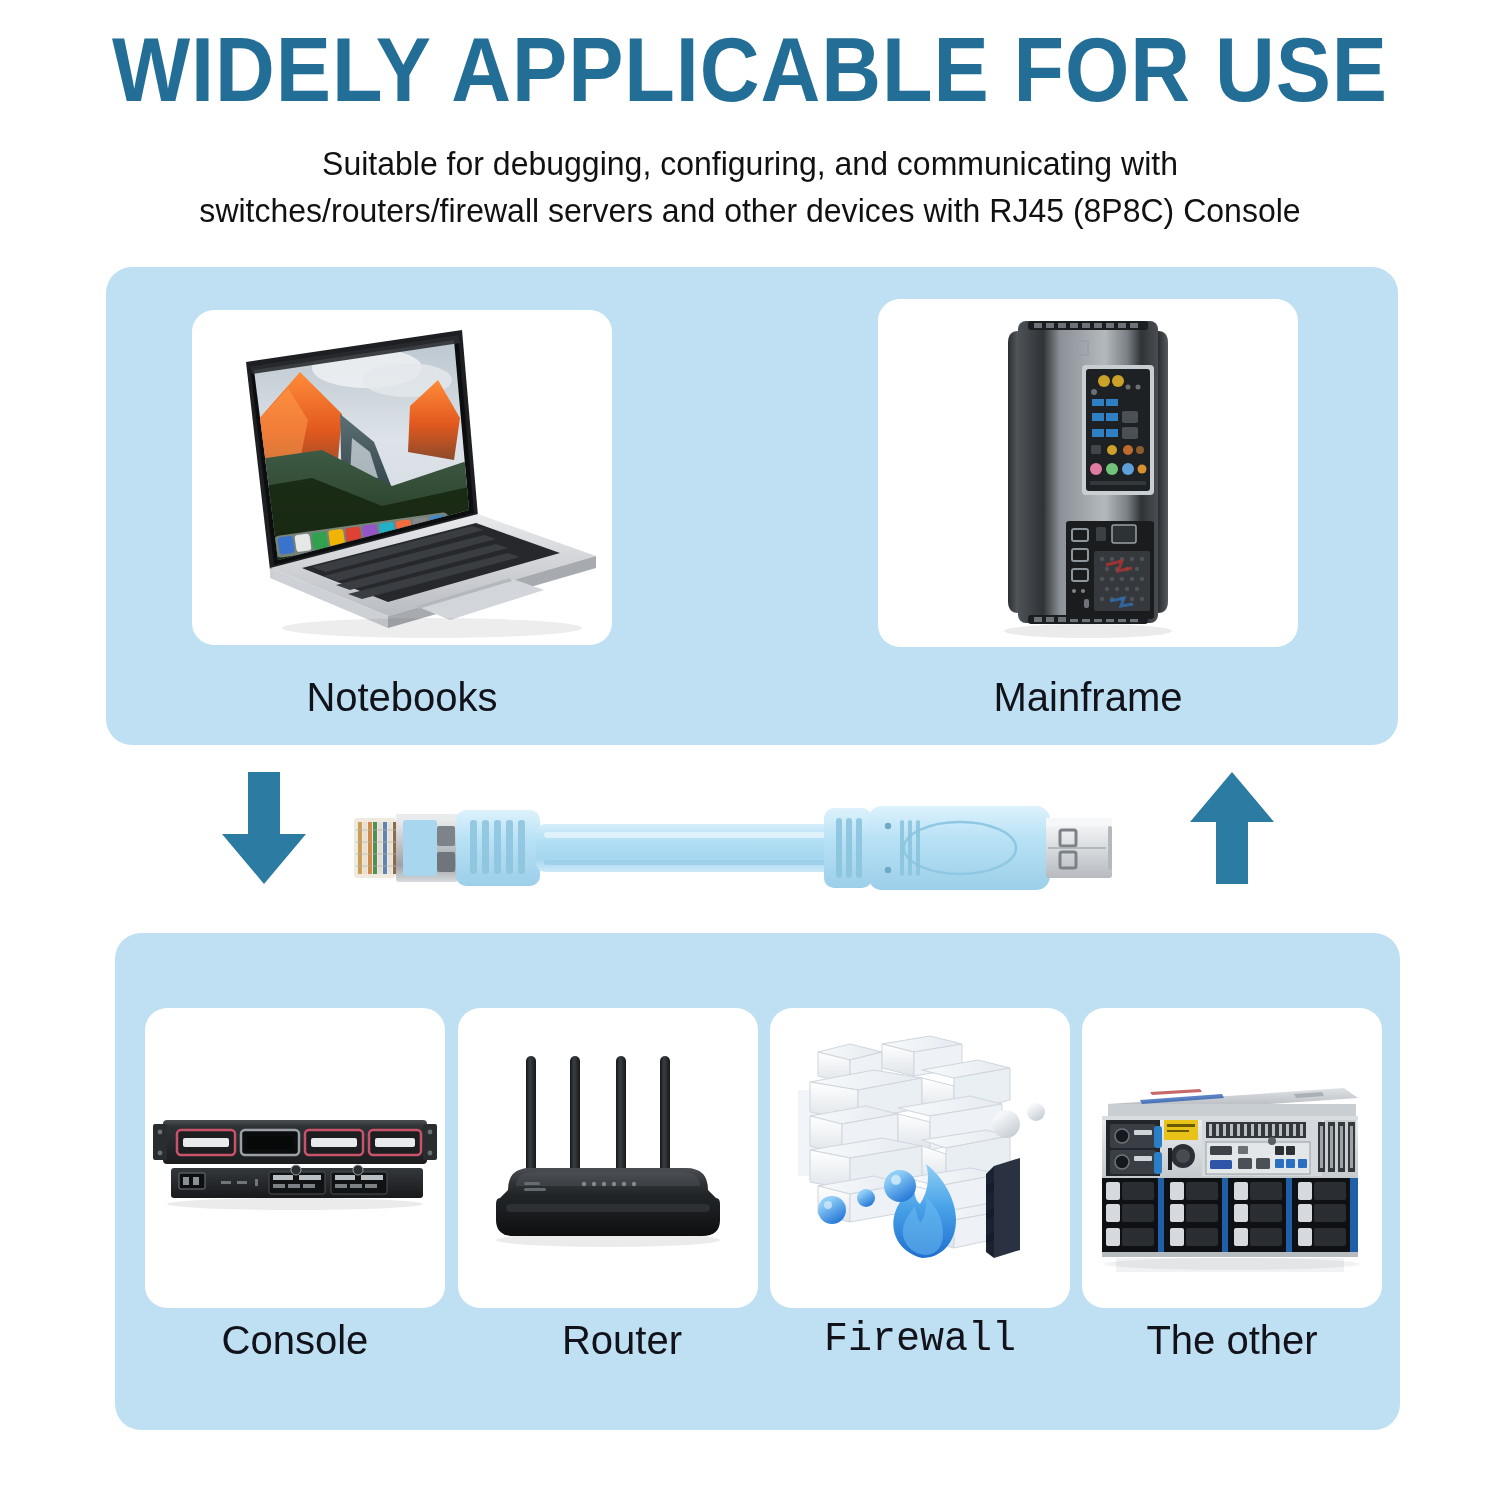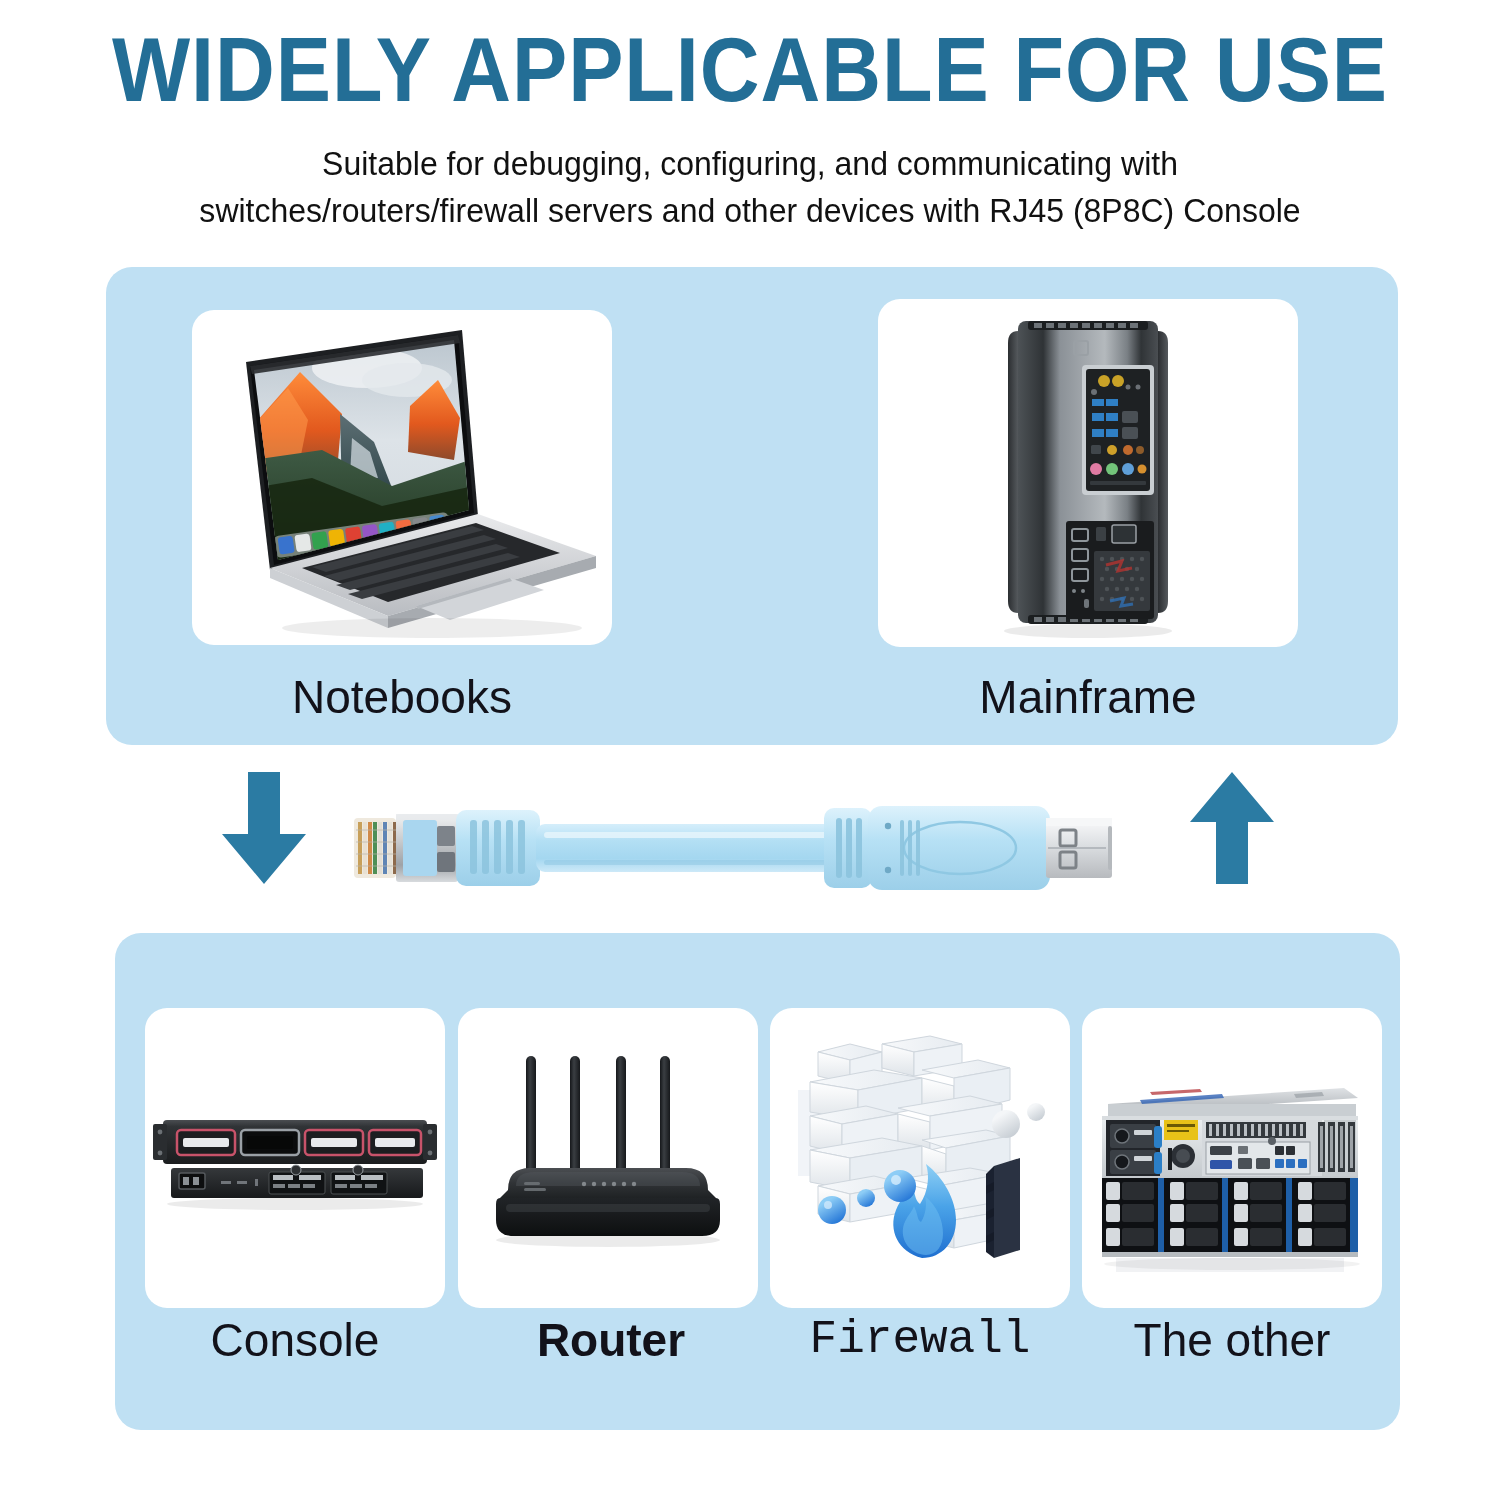--- a/index.html
+++ b/index.html
@@ -46,37 +46,37 @@
 
   .card {
     position: absolute;
     background: #ffffff;
     border-radius: 22px;
     overflow: hidden;
   }
   .cap {
     position: absolute;
     text-align: center;
-    font-size: 46px;
+    font-size: 40px;
     line-height: 40px;
     color: #12121a;
     white-space: nowrap;
   }
 
   
   #card-notebook  { left: 192px; top: 310px; width: 420px; height: 335px; }
   #cap-notebook   { left: 192px; top: 677px; width: 420px; }
   #card-mainframe { left: 878px; top: 299px; width: 420px; height: 348px; }
   #cap-mainframe  { left: 878px; top: 677px; width: 420px; }
 
   
   #card-switch   { left: 145px;  top: 1008px; width: 300px; height: 300px; }
   #cap-switch    { left: 145px;  top: 1320px; width: 300px; }
   #card-router   { left: 458px;  top: 1008px; width: 300px; height: 300px; }
-  #cap-router    { left: 461px;  top: 1320px; width: 300px; font-weight: bold; }
+  #cap-router    { left: 472px;  top: 1320px; width: 300px; }
   #card-firewall { left: 770px;  top: 1008px; width: 300px; height: 300px; }
   #cap-firewall  { left: 770px;  top: 1320px; width: 300px; font-family: Liberation Mono, monospace; }
   #card-server   { left: 1082px; top: 1008px; width: 300px; height: 300px; }
   #cap-server    { left: 1082px; top: 1320px; width: 300px; }
 
   
   .arrow { position: absolute; }
   #arrow-down { left: 218px;  top: 772px; width: 92px; height: 112px; }
   #arrow-up   { left: 1186px; top: 772px; width: 92px; height: 112px; }
 

